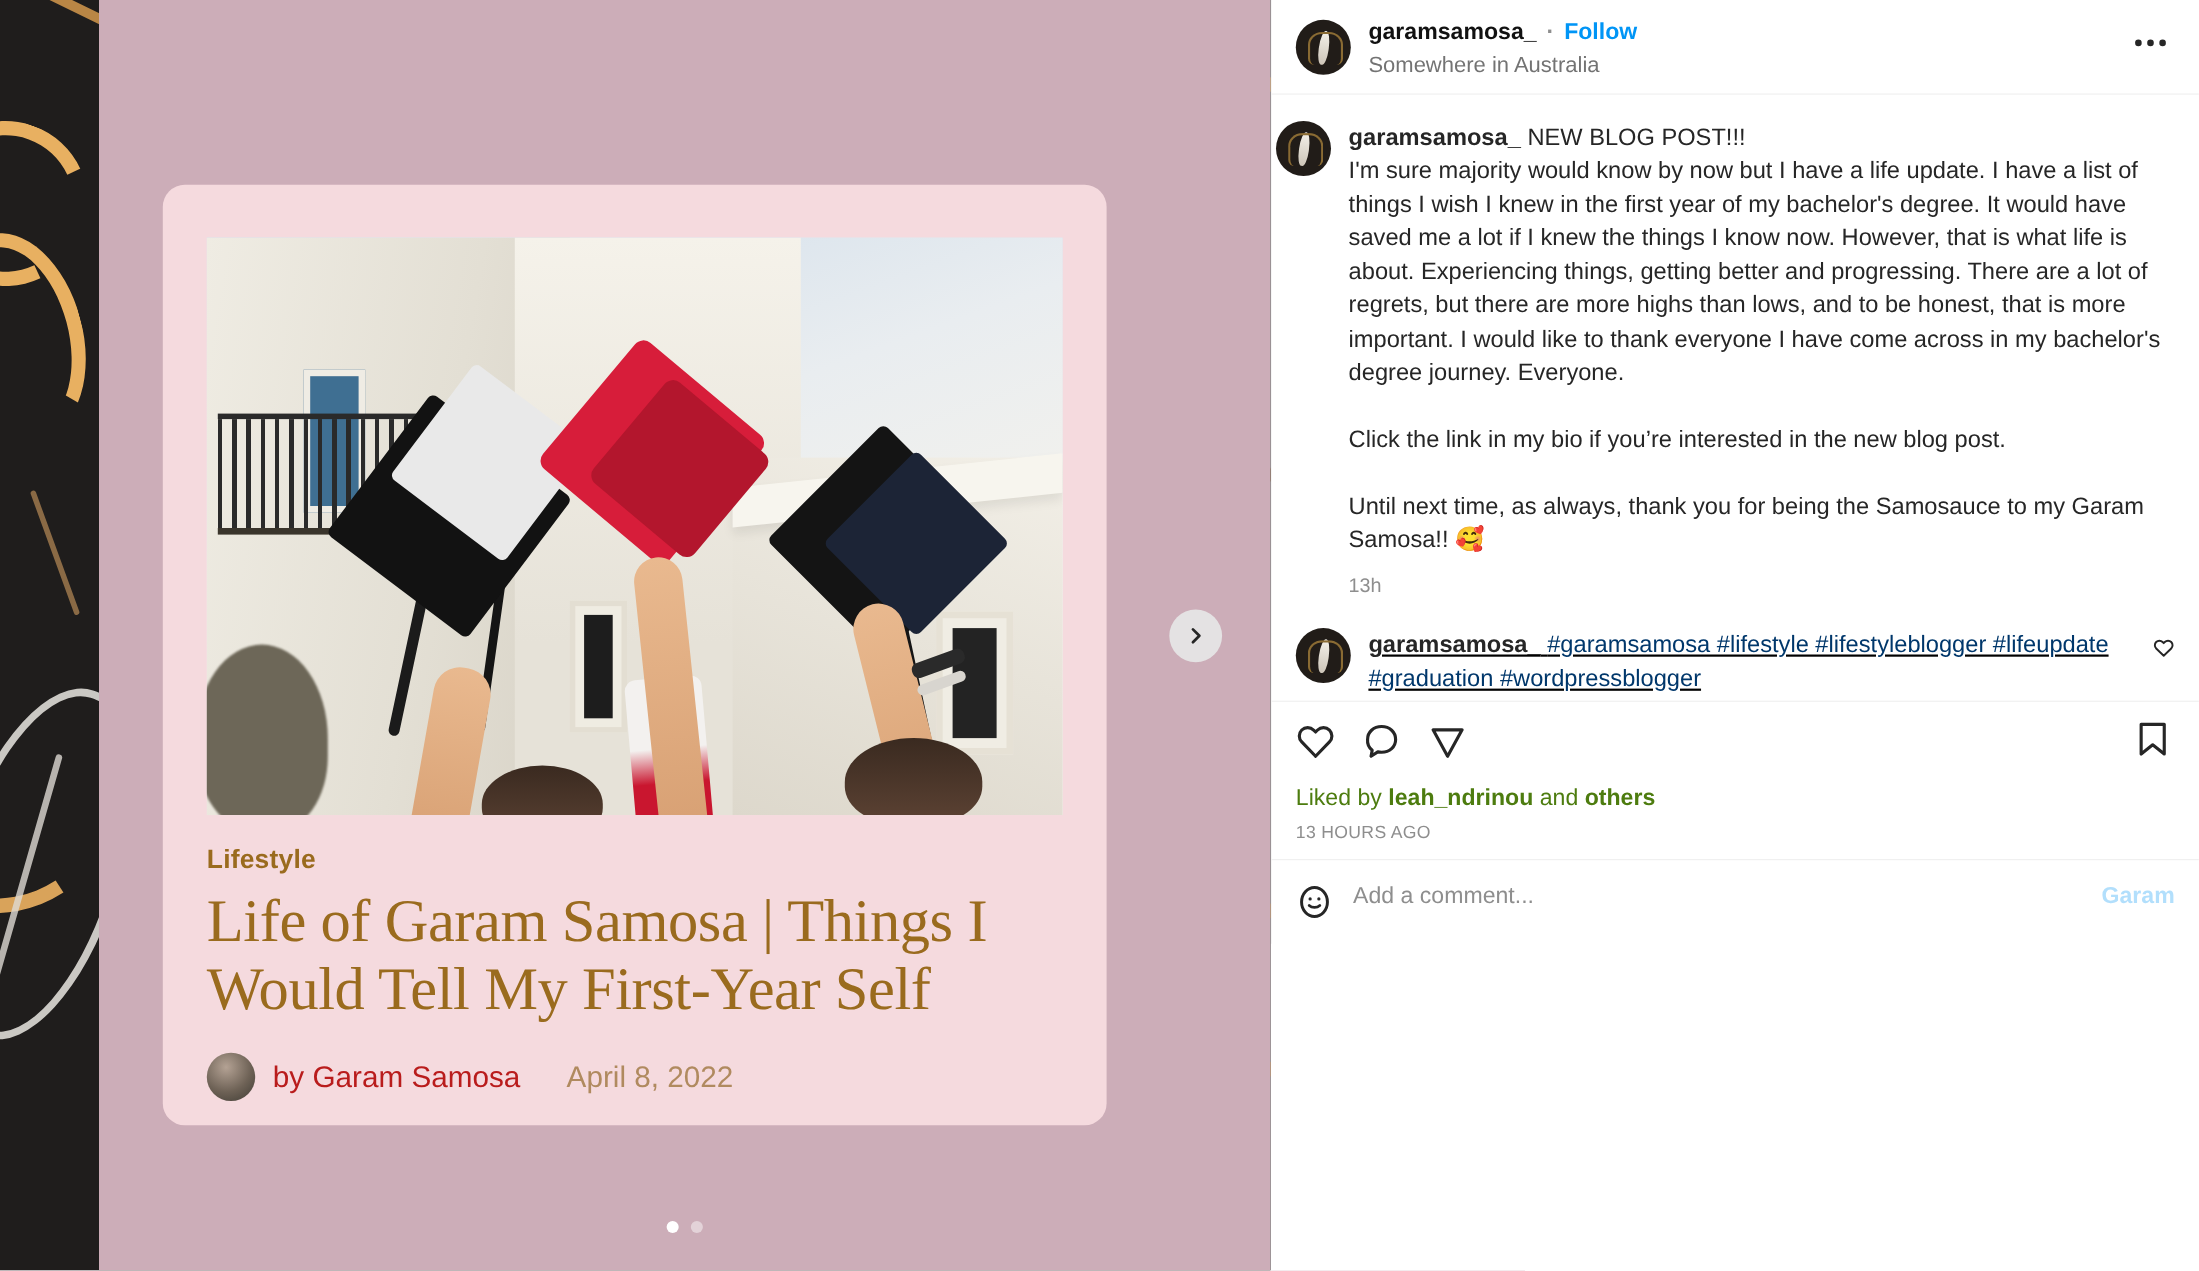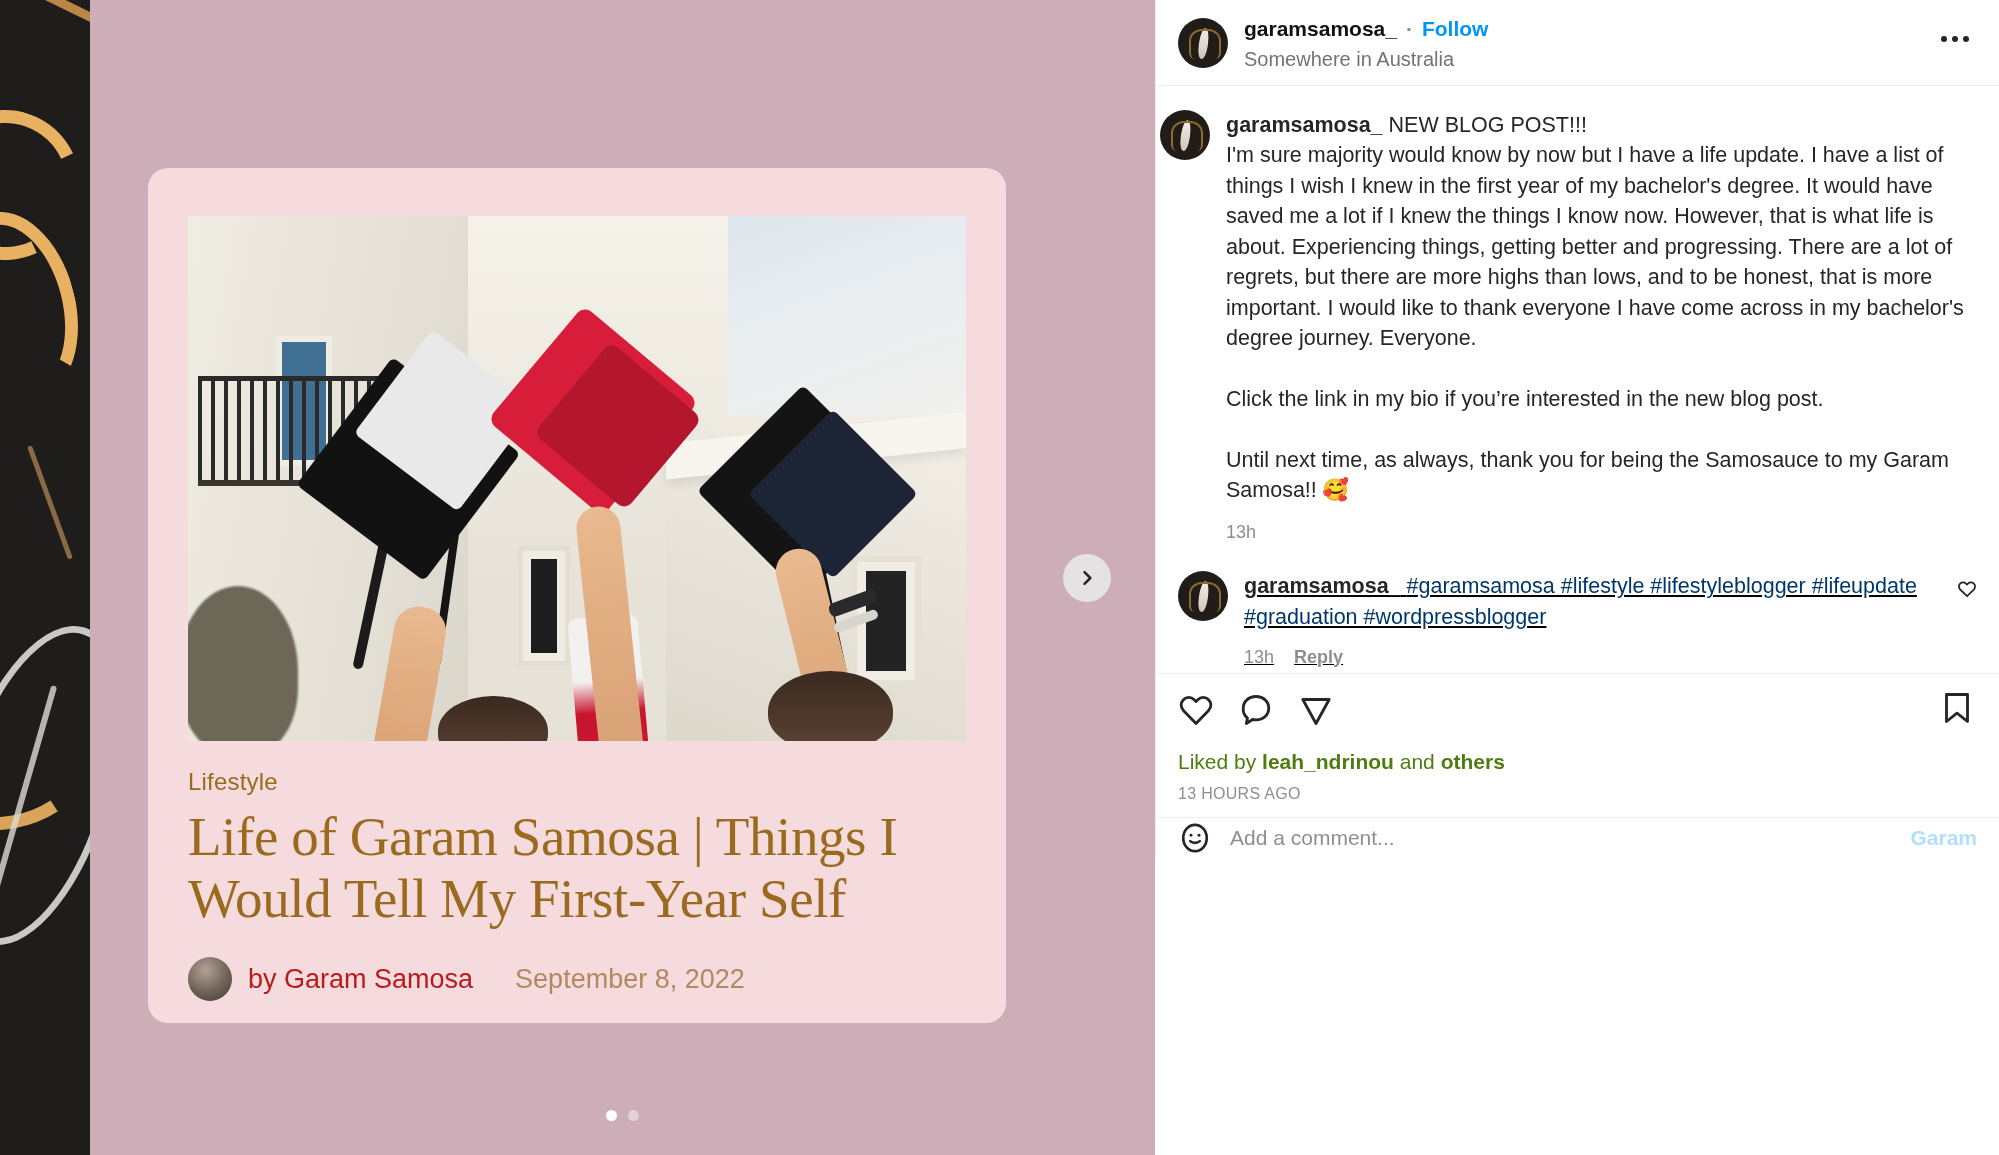--- a/index.html
+++ b/index.html
@@ -113,21 +113,21 @@
   .headB { left:580px; top:455px; width:125px; height:80px; }
   .band { position:absolute; left:640px; top:380px; width:50px; height:14px; background:#2a2a2a; border-radius:6px; transform: rotate(-20deg);}
   .band2 { position:absolute; left:645px; top:400px; width:46px; height:10px; background:#d8d5cf; border-radius:6px; transform: rotate(-20deg);}
   .tassel { position:absolute; left:255px; top:300px; width:8px; height:150px; background:#151515; border-radius:5px; transform: rotate(8deg); }
   .tassel2 { position:absolute; left:640px; top:330px; width:8px; height:150px; background:#151515; border-radius:5px; transform: rotate(-12deg); }
   .pole { position:absolute; left:185px; top:255px; width:10px; height:200px; background:#1b1b1b; border-radius:5px; transform: rotate(12deg); }
 
   .card-text { position: absolute; left: 40px; top: 600px; right: 40px; }
   .cat-label {
     font-family: "Liberation Sans", sans-serif;
-    font-weight: 400; font-size: 24px; color: #9a6b1e;
+    font-weight: 700; font-size: 24px; color: #9a6b1e;
     letter-spacing: .2px; margin-bottom: 10px;
   }
   .card-title {
     font-family: "Liberation Serif", serif;
     font-size: 55px; line-height: 1.12; color: #9a6b1e;
     letter-spacing: -.4px; font-weight: 400;
   }
   .byline { display: flex; align-items: center; margin-top: 28px; gap: 0; }
   .by-avatar {
     width: 44px; height: 44px; border-radius: 50%;
@@ -221,22 +221,22 @@
   .actions-wrap { border-top: 1px solid #efefef; padding: 18px 22px 14px 22px; flex: 0 0 auto; }
   .actions { display: flex; align-items: center; gap: 24px; position: relative; }
   .act { cursor: pointer; display: flex; }
   .save-act { position: absolute; right: 2px; cursor: pointer; }
   .likes { font-size: 21px; color: #4d7c0f; margin-top: 22px; }
   .likes b { font-weight: 700; }
   .posted { font-size: 16px; color: #8e8e8e; margin-top: 11px; letter-spacing: .3px; }
 
   .addcmt {
     border-top: 1px solid #efefef;
-    display: flex; align-items: center;
-    padding: 3px 22px; gap: 18px; flex: 0 0 auto;
+    display: flex; align-items: flex-start;
+    padding: 21px 22px; gap: 18px; flex: 0 0 auto;
   }
   .emoji-btn { cursor: pointer; display: flex; }
   .cmt-input {
     flex: 1 1 auto; border: none; outline: none;
     font-size: 21px; color: #262626;
     font-family: "Liberation Sans", sans-serif;
   }
   .cmt-input::placeholder { color: #8e8e8e; }
   .post-btn { font-size: 21px; font-weight: 600; color: #b2dffc; cursor: pointer; }
 </style>
@@ -303,21 +303,21 @@
           <div class="head headA"></div>
           <div class="head headB"></div>
         </div>
 
         <div class="card-text">
           <div class="cat-label">Lifestyle</div>
           <div class="card-title">Life of Garam Samosa | Things I Would Tell My First-Year Self</div>
           <div class="byline">
             <div class="by-avatar"></div>
             <div class="by-name">by Garam Samosa</div>
-            <div class="by-date">September 8, 2022</div>
+            <div class="by-date">April 8, 2022</div>
           </div>
         </div>
 
       </div>
     </div>
 
     <div class="carousel-next">
       <svg viewBox="0 0 24 24">
         <polyline points="9,5 16,12 9,19" fill="none" stroke="#262626" stroke-width="3" stroke-linecap="round" stroke-linejoin="round"></polyline>
       </svg>

